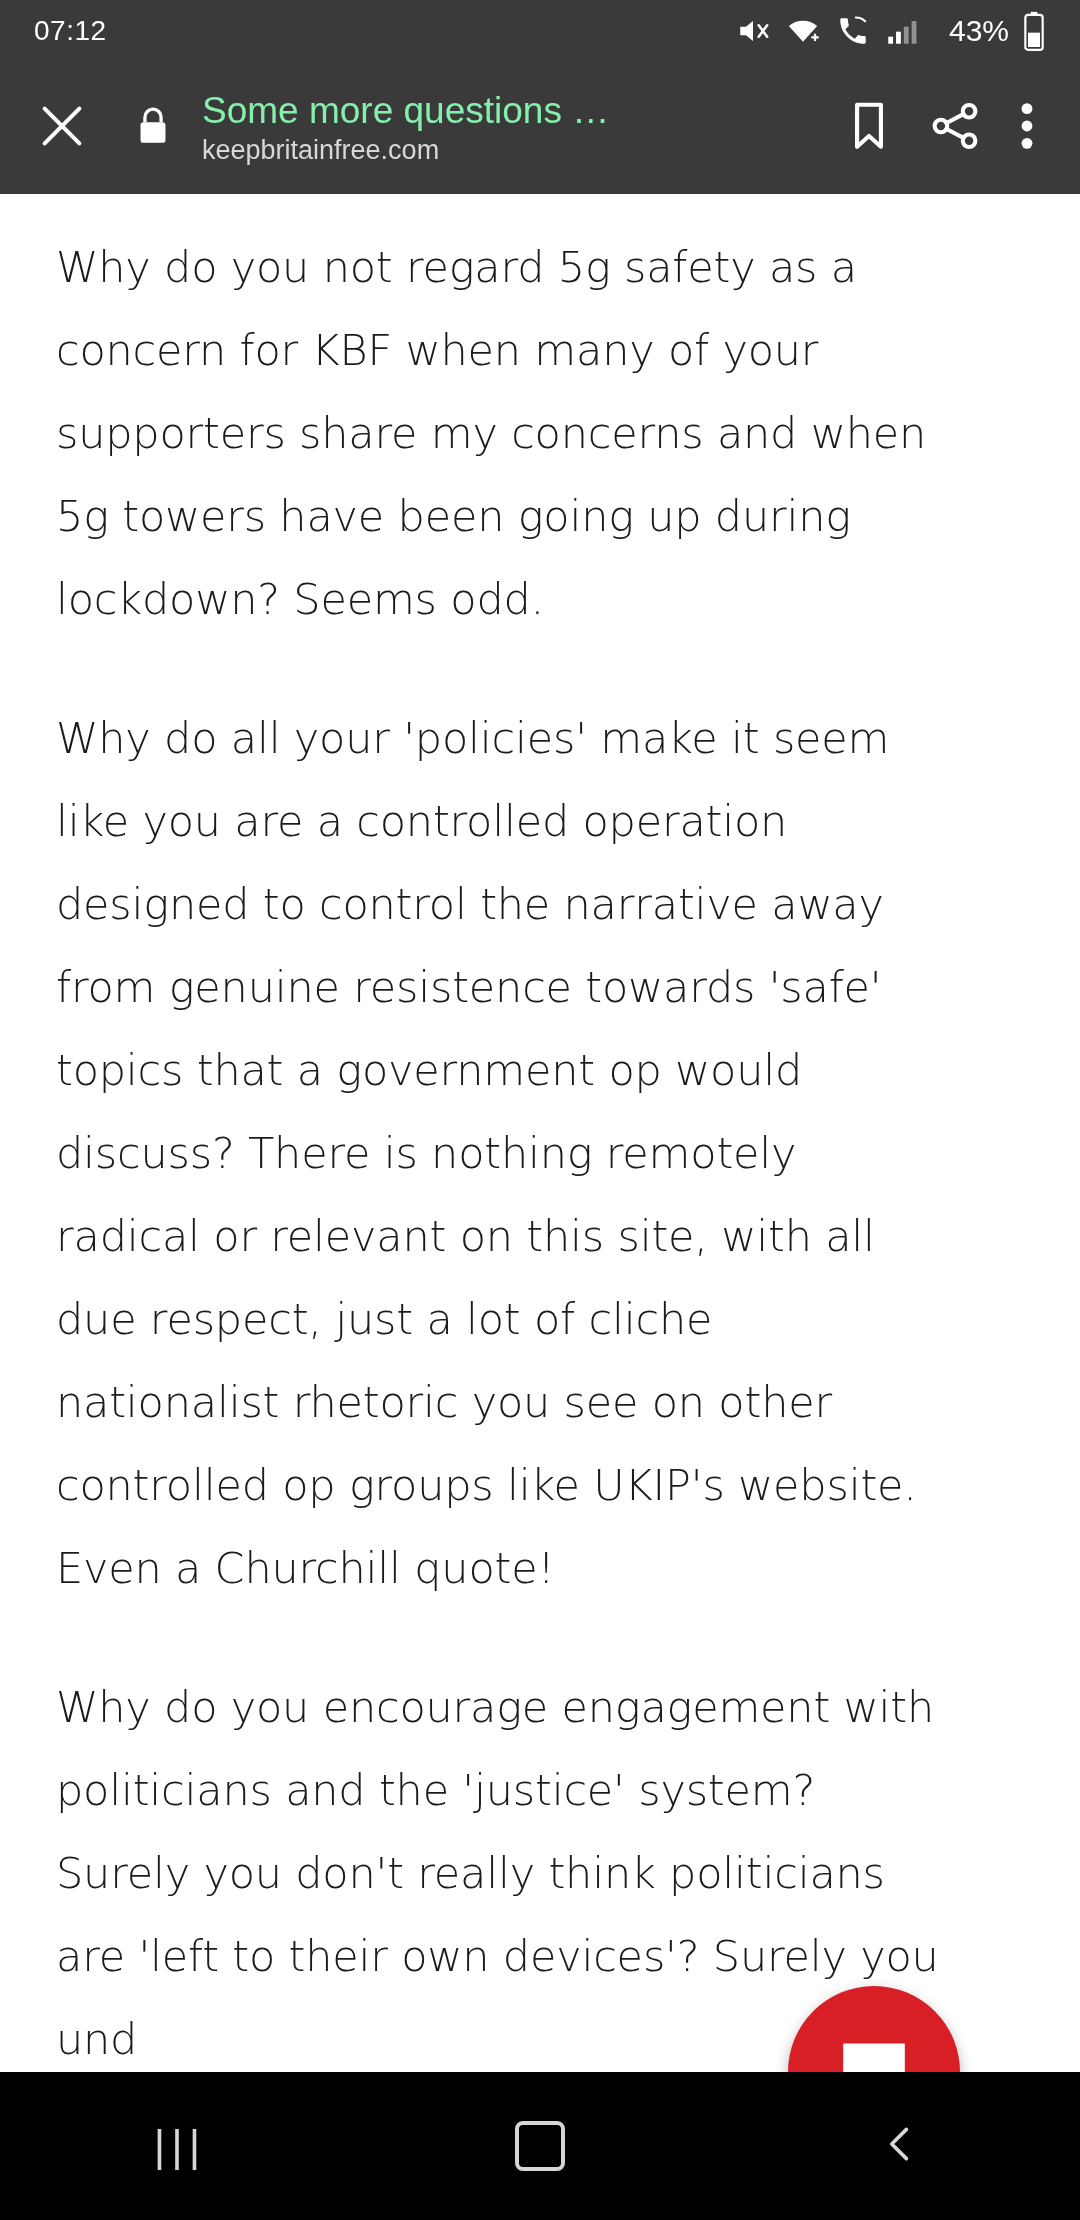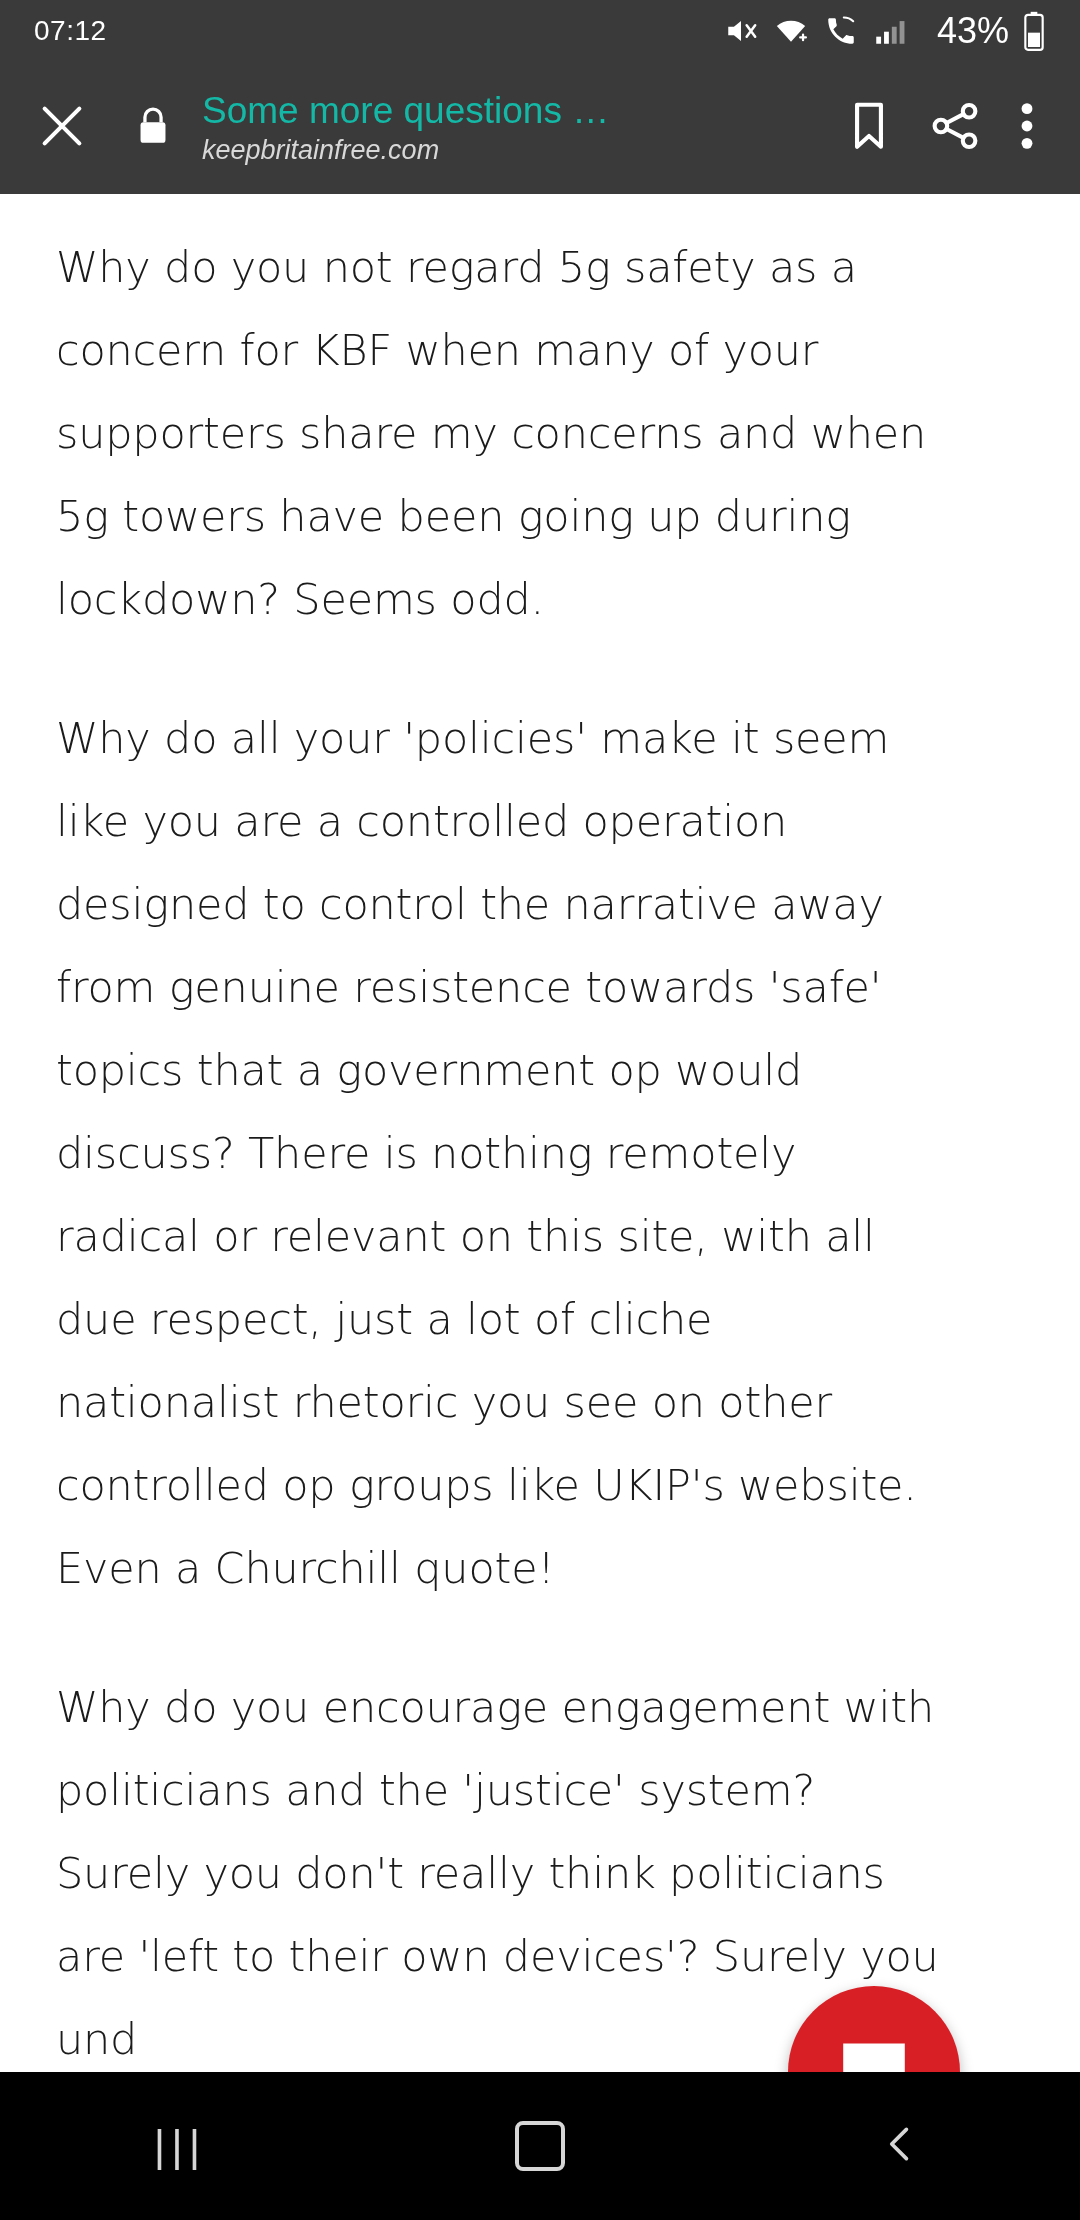--- a/index.html
+++ b/index.html
@@ -34,21 +34,21 @@
     letter-spacing: 0.5px;
     font-family: "Liberation Sans", sans-serif;
   }
   .status-right {
     display: flex;
     align-items: center;
     gap: 13px;
   }
   .status-right svg { display: block; }
   .battery-pct {
-    font-size: 36px;
+    font-size: 30px;
     font-family: "Liberation Sans", sans-serif;
     margin-left: 18px;
   }
 
   
   .toolbar {
     position: absolute;
     top: 62px; left: 0;
     width: 1080px;
     height: 132px;
@@ -80,33 +80,32 @@
     flex: 1 1 auto;
     min-width: 0;
     margin-left: 18px;
     display: flex;
     flex-direction: column;
     justify-content: center;
   }
   .tb-title {
     font-size: 37px;
     line-height: 44px;
-    color: #14b8a6;
+    color: #86efac;
     white-space: nowrap;
     overflow: hidden;
     font-family: "Liberation Sans", sans-serif;
   }
   .tb-url {
     font-size: 27px;
     line-height: 34px;
     color: #d8d8d8;
     white-space: nowrap;
     overflow: hidden;
     font-family: "Liberation Sans", sans-serif;
-    font-style: italic;
   }
   .tb-icon {
     width: 70px;
     height: 70px;
     display: flex;
     align-items: center;
     justify-content: center;
     flex: 0 0 auto;
   }
   .tb-icon.bookmark { margin-left: 8px; }

